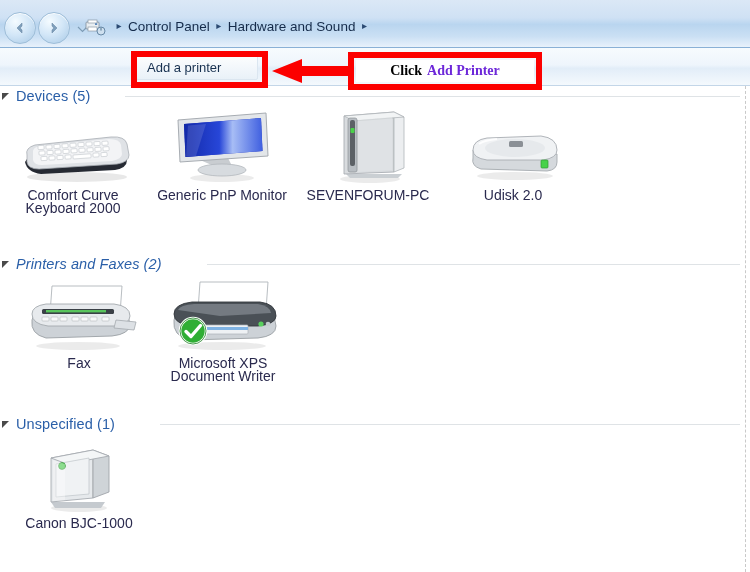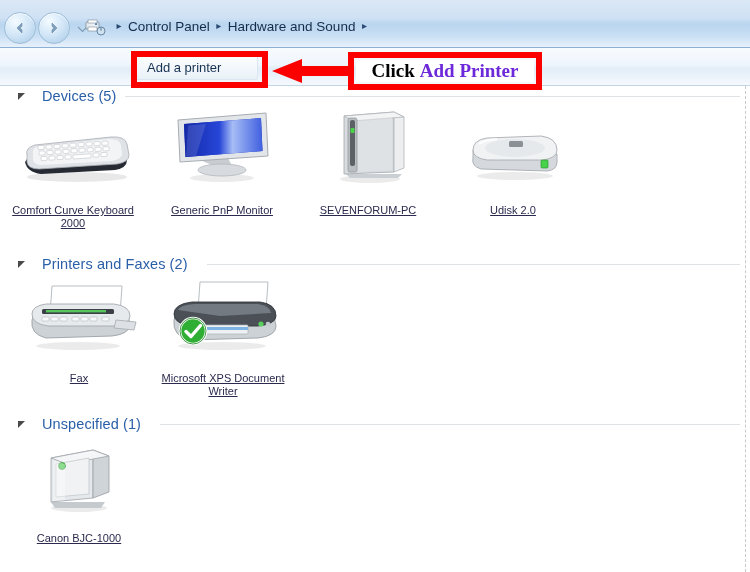--- a/index.html
+++ b/index.html
@@ -95,25 +95,24 @@
     background: #ffffff;
     overflow: hidden;
   }
   .scroll-edge {
     position: absolute; right: 4px; top: 0;
     width: 0; height: 486px;
     border-left: 1px dashed #c9c9c9;
   }
 
   .section-head {
-    position: absolute; left: 16px;
+    position: absolute; left: 0;
     height: 20px;
     display: flex; align-items: center;
     white-space: nowrap;
-    gap: 10px;
   }
   .tri {
     width: 10px; height: 10px;
     margin-right: 6px;
     display: flex; align-items: center; justify-content: center;
   }
   .sec-title {
     font-size: 14.5px;
     color: #2a5fa8;
     letter-spacing: .1px;
@@ -127,47 +126,46 @@
   .tile {
     position: absolute;
     width: 130px;
     text-align: center;
   }
   .tile .art {
     height: 76px;
     display: flex; align-items: flex-end; justify-content: center;
   }
   .tile .cap {
-    margin-top: 20px;
-    font-size: 11px;
+    margin-top: 5px;
+    font-size: 14px;
     line-height: 13px;
     color: #2a2a4e;
     word-wrap: break-word;
-    text-decoration: underline;
   }
 
   
   .redbox {
     position: absolute;
     border: 6px solid #fc0000;
     box-sizing: border-box;
     pointer-events: none;
   }
   #redbox-button { left: 131px; top: 51px; width: 137px; height: 37px; }
   #redbox-callout {
     left: 348px; top: 52px; width: 194px; height: 38px;
     background: transparent;
   }
   #callout-text {
     position: absolute; left: 356px; top: 60px;
     width: 178px; height: 22px;
     display: flex; align-items: center; justify-content: center;
     font-family: "Liberation Serif", serif;
     font-weight: bold;
-    font-size: 19px;
+    font-size: 14px;
     white-space: nowrap;
     background: #ffffff;
   }
   #callout-text .w-click { color: #000000; margin-right: 5px; }
   #callout-text .w-target { color: #6d28d9; }
   #red-arrow {
     position: absolute; left: 270px; top: 58px;
     width: 80px; height: 26px;
   }
 </style>
@@ -325,21 +323,21 @@
           <ellipse cx="62" cy="24" rx="30" ry="9" fill="#e6e9ec"></ellipse>
           <rect x="56" y="17" width="14" height="6" rx="1.5" fill="#8b9096"></rect>
           <rect x="88" y="36" width="7" height="8" rx="1" fill="#47d24a" stroke="#2f9b32" stroke-width="0.7"></rect>
           <path d="M26 20 Q32 16 44 15" stroke="#ffffff" stroke-width="2" fill="none" opacity="0.85"></path>
         </svg>
       </div>
       <div class="cap">Udisk 2.0</div>
     </div>
 
 
-    <div class="section-head" style="top:168px;">
+    <div class="section-head" style="top:168px;font-style:italic;">
       <span class="tri">
         <svg width="9" height="9" viewBox="0 0 9 9">
             <path d="M1 1 L8 1 L1 8 Z" fill="#4a4a4a"></path>
           </svg>
       </span>
       <span class="sec-title">Printers and Faxes (2)</span>
     </div>
     <div class="sec-rule" style="left:207px; top:178px; width:533px;"></div>
 
     <div class="tile" style="left:14px; top:190px;">

